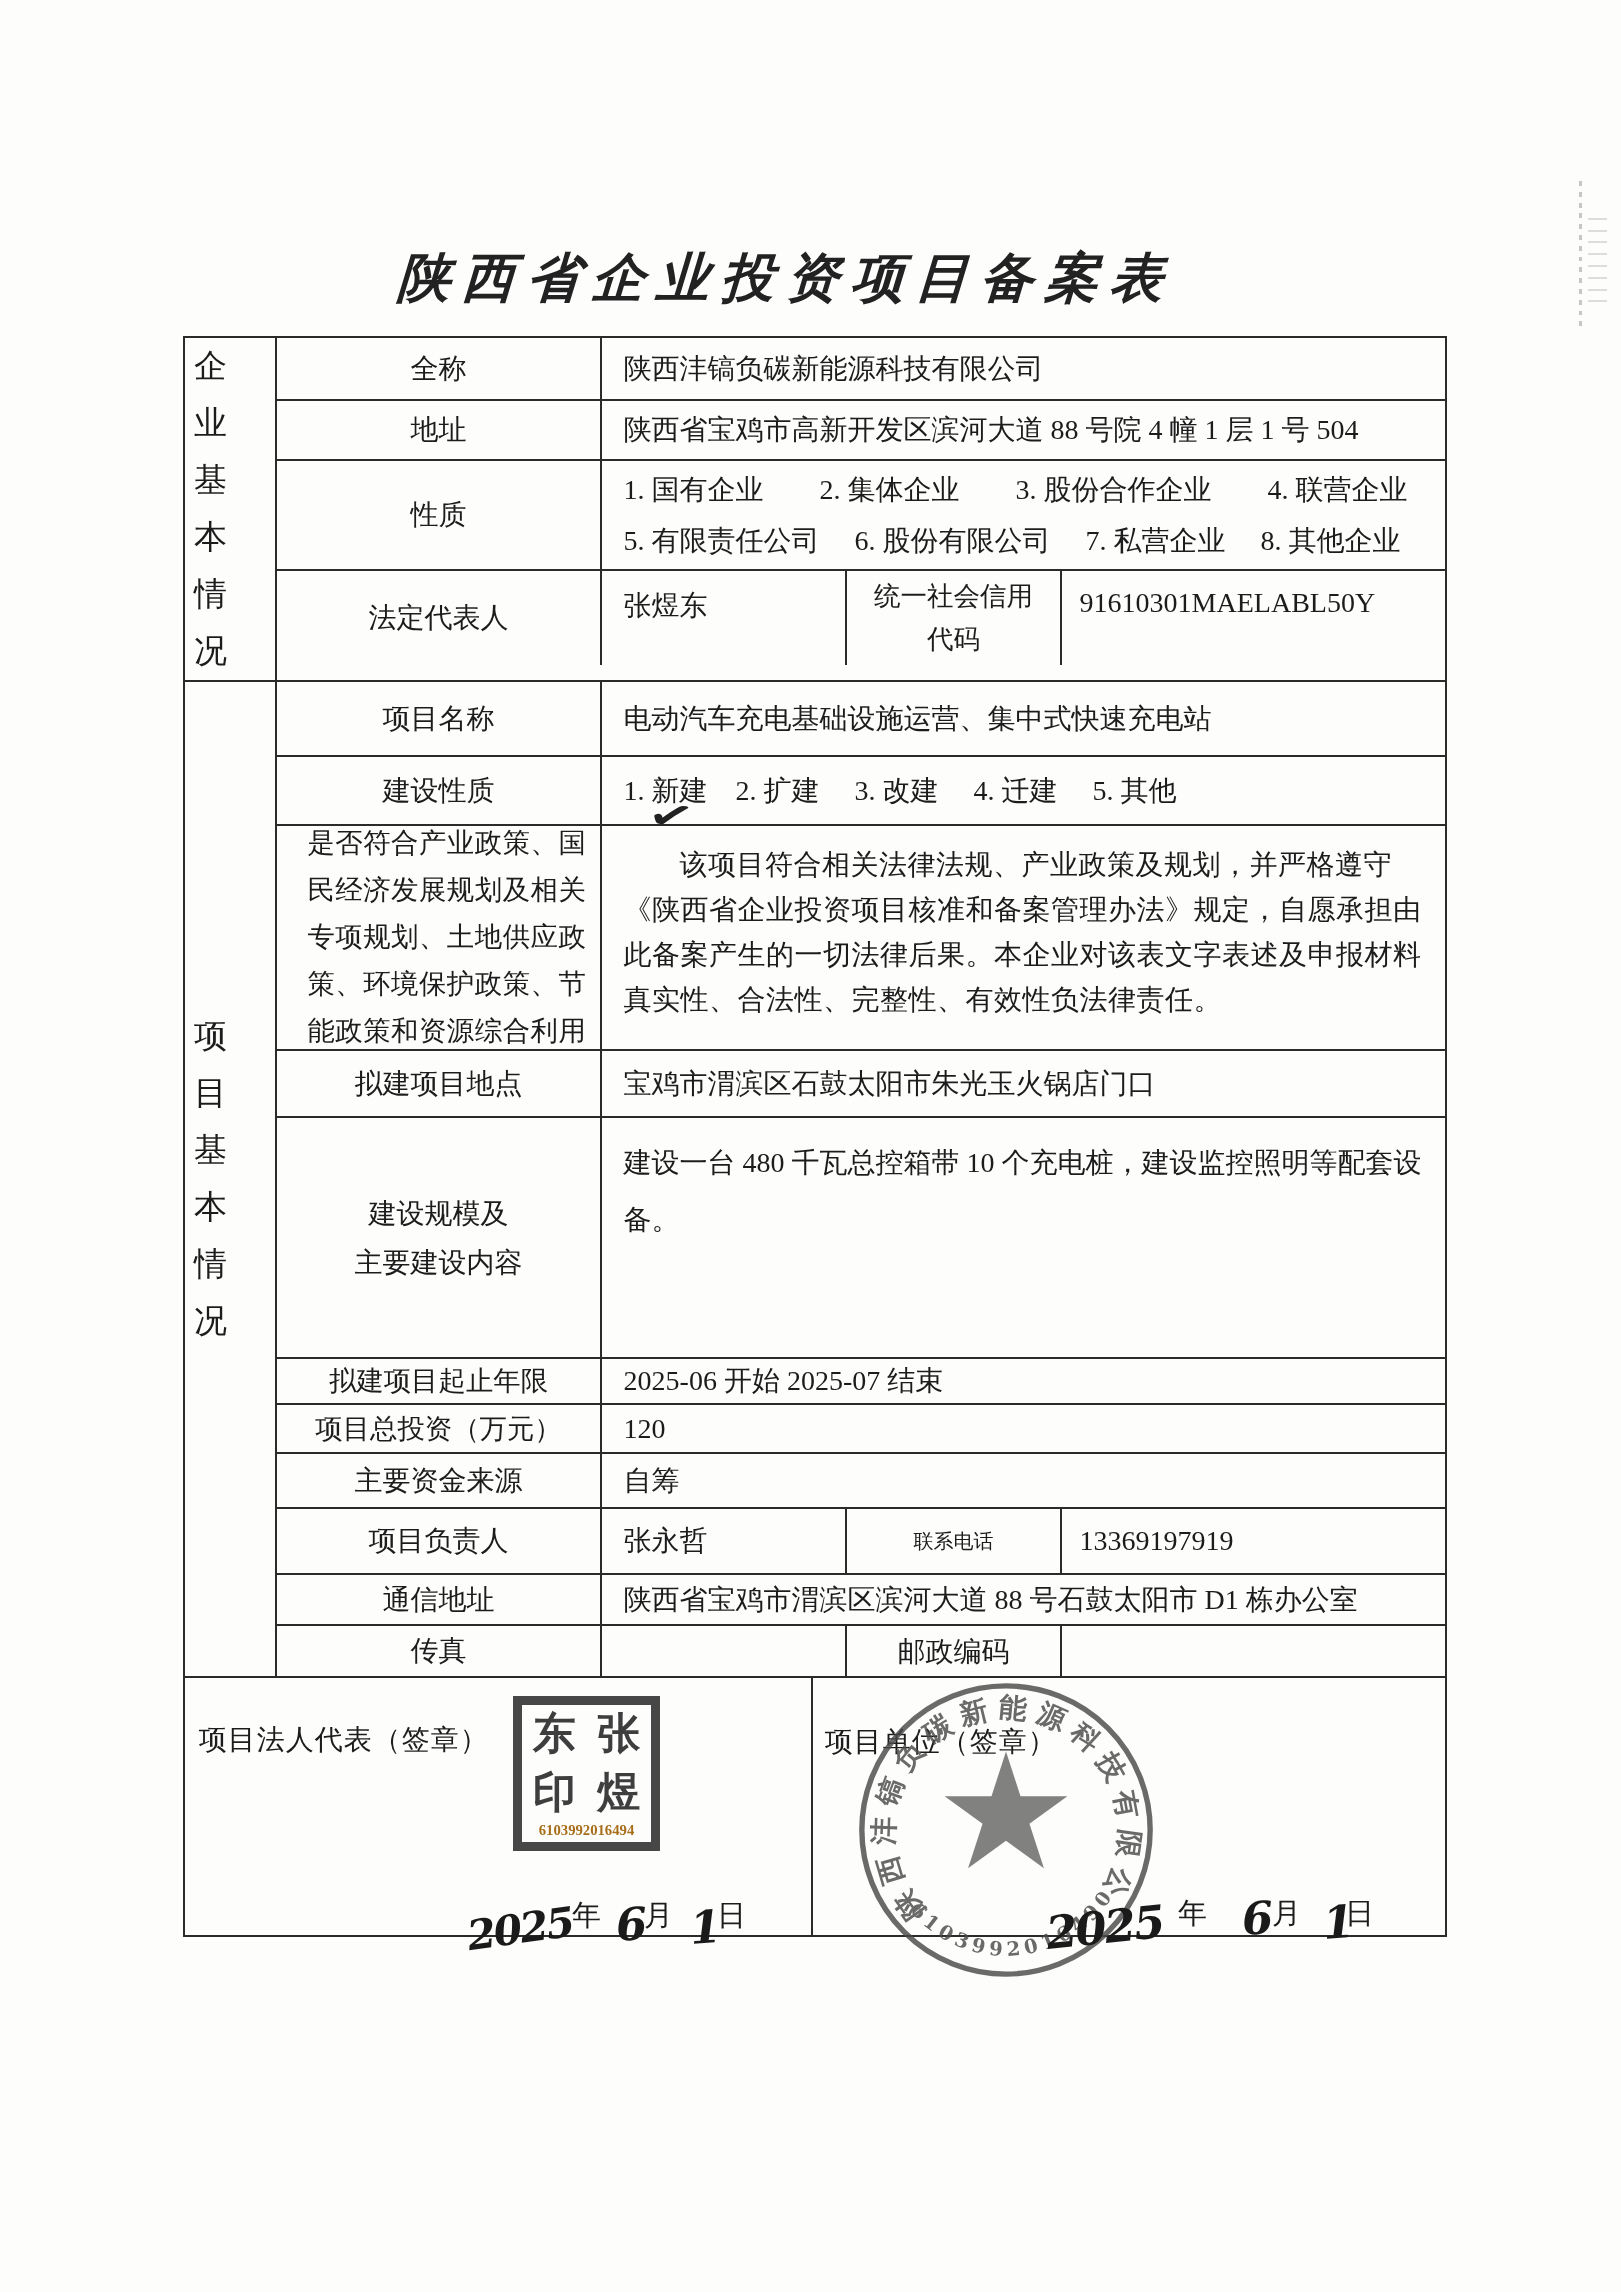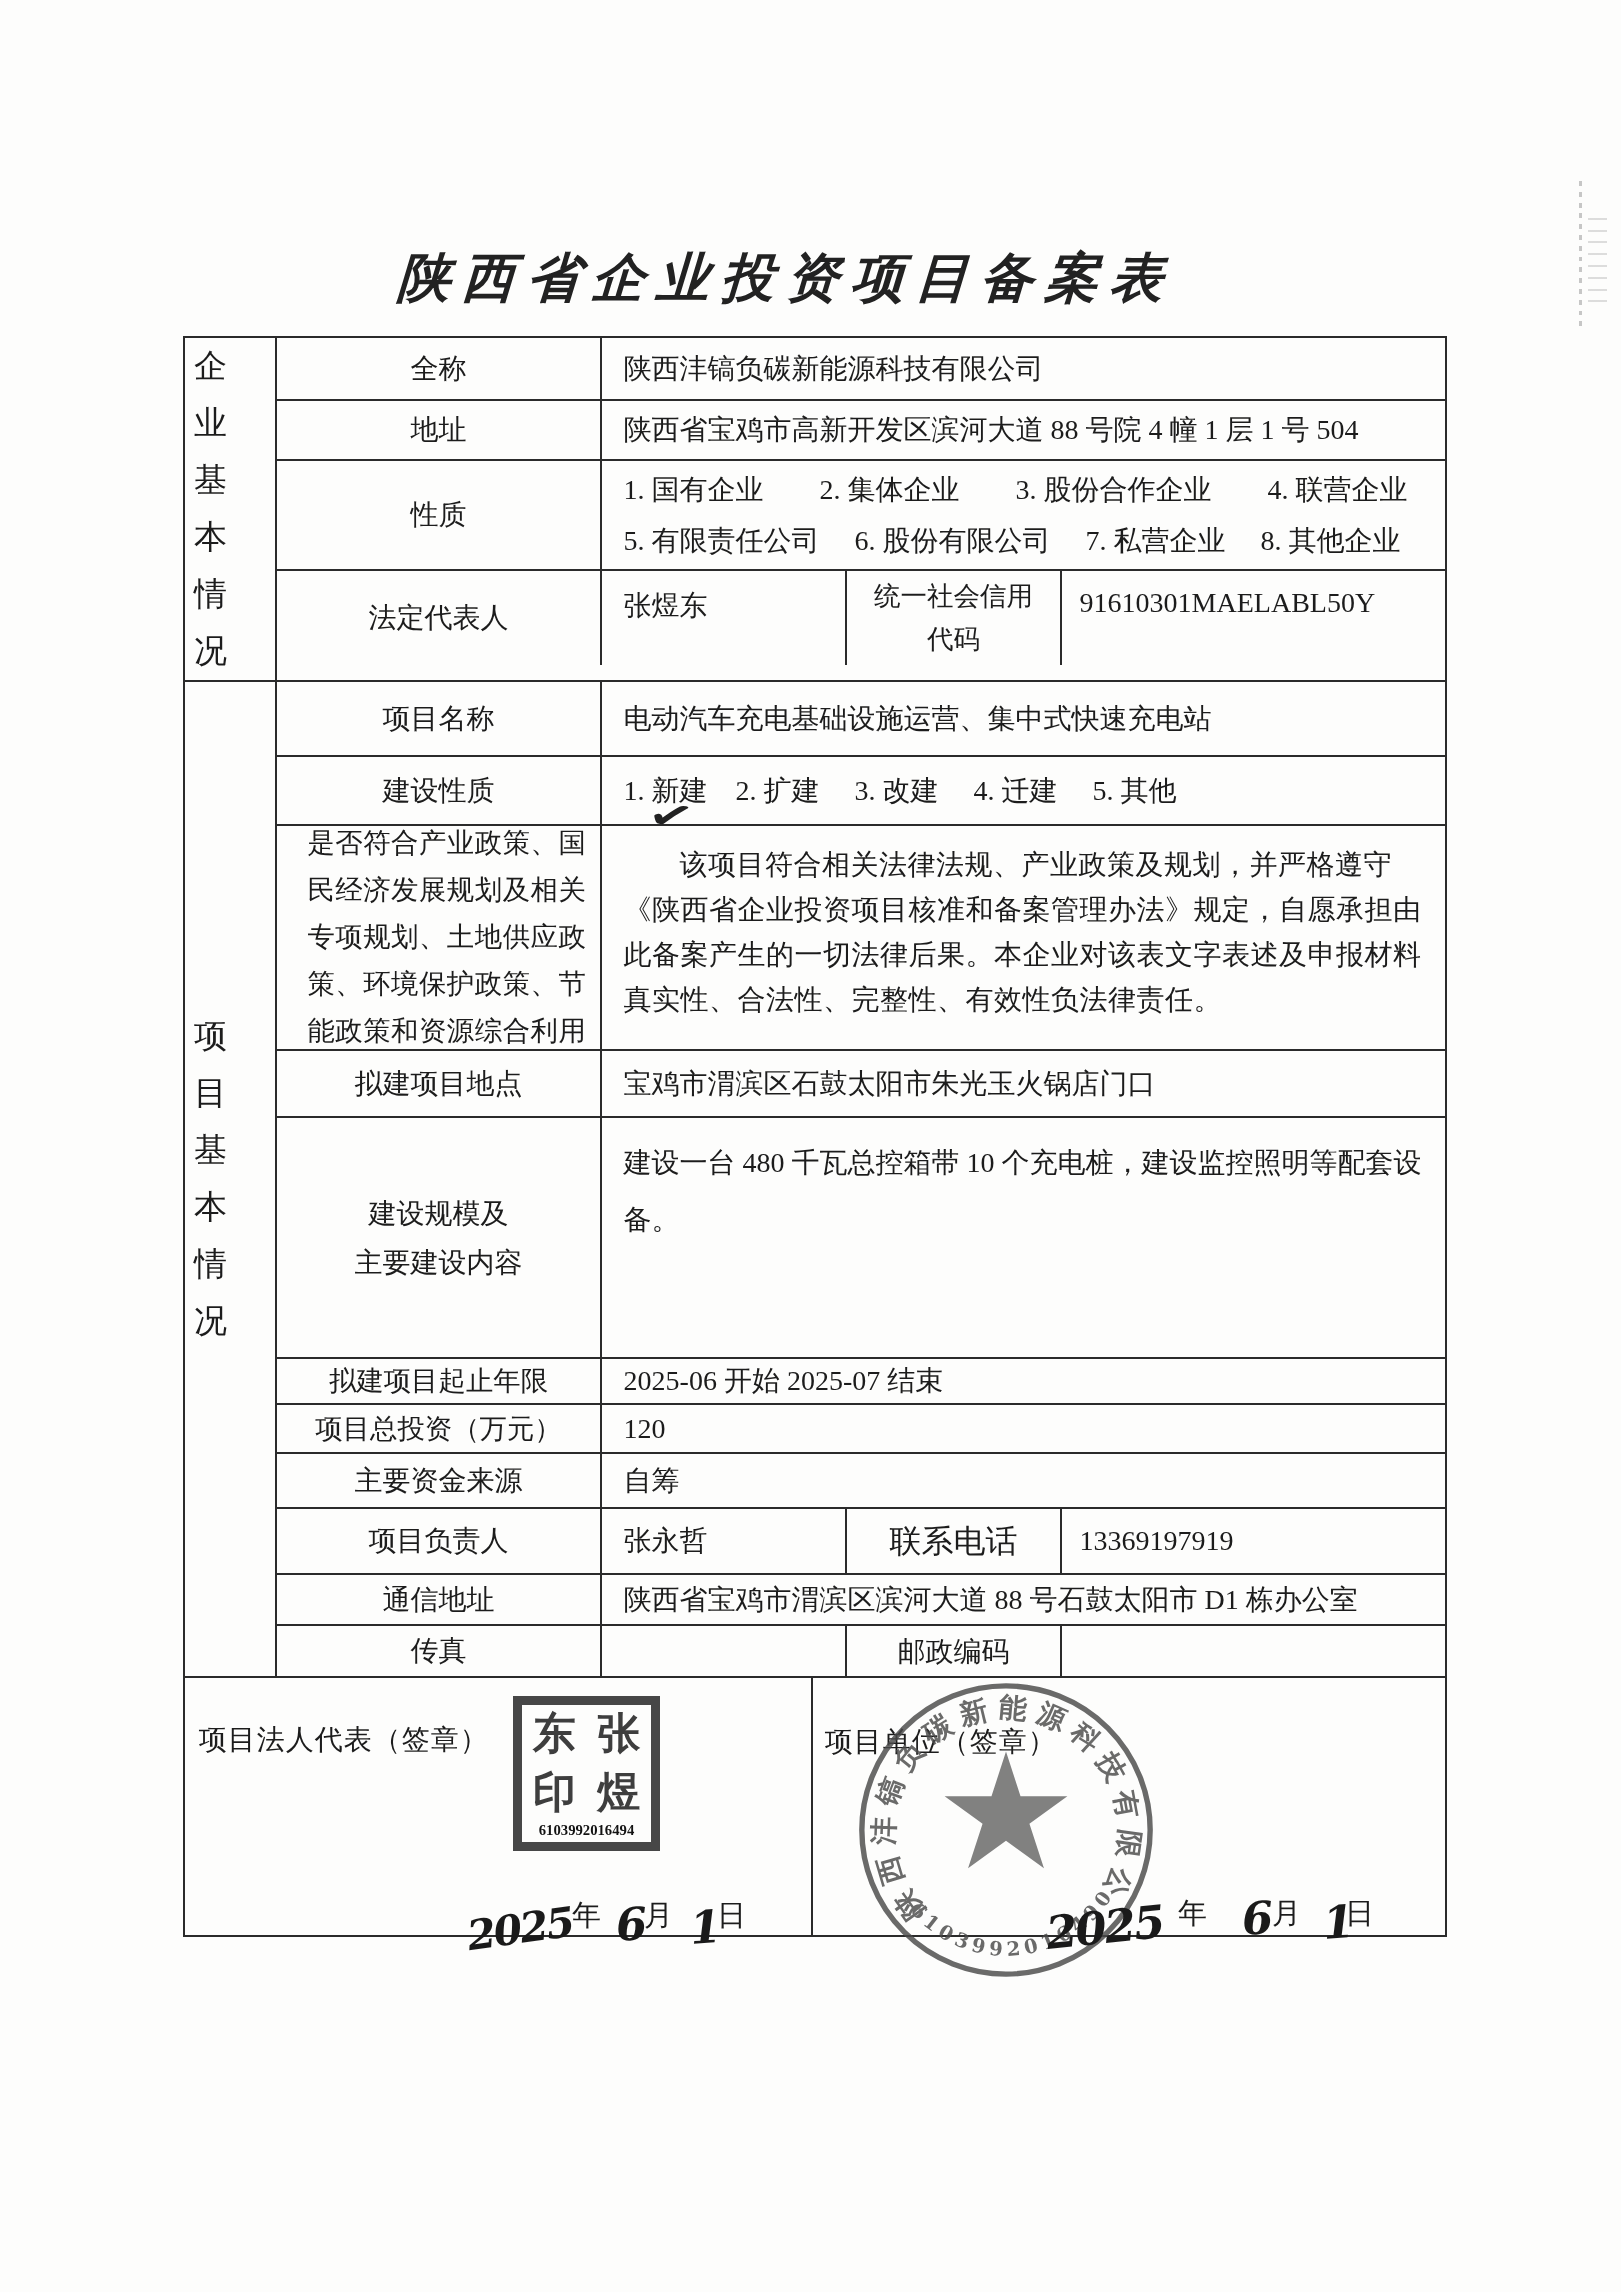--- a/index.html
+++ b/index.html
@@ -86,21 +86,21 @@
     position:absolute;left:328px;top:17.6px;width:147px;height:155px;
     border:9.8px solid #383838;box-sizing:border-box;
     display:flex;flex-direction:column;opacity:.92;
   }
   .pseal-grid{
     flex:1;display:grid;grid-template-columns:1fr 1fr;grid-template-rows:1fr 1fr;
     place-items:center;font-size:43px;font-weight:700;color:#2e2e2e;line-height:1;
   }
   .pseal-num{
     font-size:14.7px;font-weight:700;text-align:center;letter-spacing:0;
-    color:#000000;padding-bottom:2.9px;white-space:nowrap;
+    color:#a16207;padding-bottom:2.9px;white-space:nowrap;
   }
   
   .cseal{position:absolute;left:41px;top:0px;width:304px;height:304px;opacity:.82;overflow:visible;z-index:1;}
   
   .date-unit{position:absolute;font-size:29px;}
   .hand{position:absolute;font-style:italic;font-weight:600;color:#1a1a1a;
     font-family:"DejaVu Serif",serif;white-space:nowrap;z-index:3;}
   .hand-year{font-size:41px;transform:rotate(-8deg);letter-spacing:-2px;}
   .hand-digit{font-size:45px;transform:rotate(-4deg);}
 </style>
@@ -191,21 +191,21 @@
           <div class="lbl" style="font-size:27.4px">项目总投资（万元）</div>
           <div class="val">120</div>
         </div>
         <div class="row" style="height:55px">
           <div class="lbl">主要资金来源</div>
           <div class="val">自筹</div>
         </div>
         <div class="row" style="height:66px">
           <div class="lbl">项目负责人</div>
           <div class="val-a">张永哲</div>
-          <div class="lbl-b" style="font-size:32px">联系电话</div>
+          <div class="lbl-b" style="font-size:20px">联系电话</div>
           <div class="val-b">13369197919</div>
         </div>
         <div class="row" style="height:51px">
           <div class="lbl">通信地址</div>
           <div class="val">陕西省宝鸡市渭滨区滨河大道 88 号石鼓太阳市 D1 栋办公室</div>
         </div>
         <div class="row" style="height:50px">
           <div class="lbl">传真</div>
           <div class="val-a"></div>
           <div class="lbl-b" style="font-size:28px">邮政编码</div>

